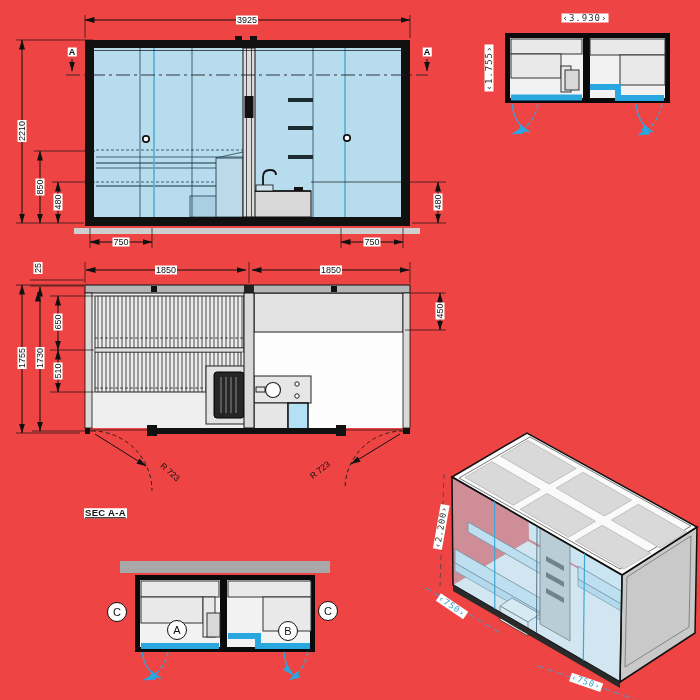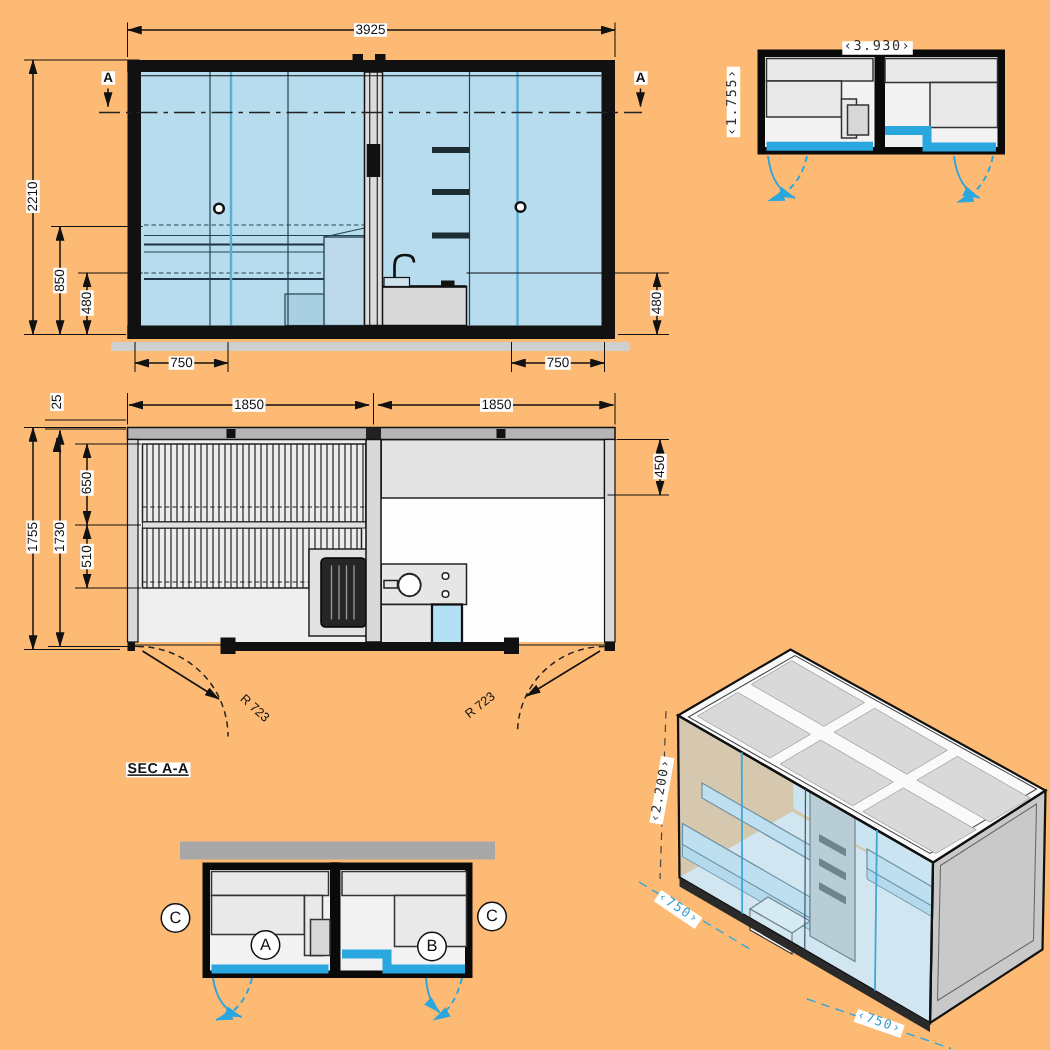--- a/index.html
+++ b/index.html
@@ -1,16 +1,16 @@
 <!DOCTYPE html>
 <html><head>
 <meta charset="utf-8">
 <style>
   html,body{margin:0;padding:0;background:#fff;}
-  #stage{position:relative;width:700px;height:700px;background:#fdba74;overflow:hidden;
+  #stage{position:relative;width:700px;height:700px;background:#ef4444;overflow:hidden;
          font-family:"Liberation Sans",sans-serif;}
   svg{position:absolute;left:0;top:0;}
   .lbl{position:absolute;font:9px "Liberation Sans",sans-serif;color:#111;white-space:nowrap;
        transform:translate(-50%,-50%);background:#fff;padding:0 1px;line-height:1;}
   .v{transform:translate(-50%,-50%) rotate(-90deg);}
   .mono{font-family:"DejaVu Sans Mono",monospace;font-size:9px;letter-spacing:1px;color:#2e2e2e;}
   .cy{color:#2f9fd0;}
   .sec{font-weight:bold;font-size:9.5px;transform:translate(0,-50%);letter-spacing:.3px;text-decoration:underline;}
   .circ{position:absolute;width:18px;height:18px;border:1.4px solid #111;border-radius:50%;
         background:#fff;text-align:center;line-height:18px;font-size:11px;color:#111;
@@ -270,21 +270,21 @@
 <div class="lbl v" style="left:38px;top:268px">25</div>
 <div class="lbl v" style="left:22px;top:358px">1755</div>
 <div class="lbl v" style="left:40px;top:358px">1730</div>
 <div class="lbl v" style="left:58px;top:322px">650</div>
 <div class="lbl v" style="left:58px;top:371px">510</div>
 <div class="lbl v" style="left:440px;top:311px">450</div>
 <div class="lbl" style="left:170px;top:472px;font-size:8.5px;transform:translate(-50%,-50%) rotate(42deg);background:transparent">R 723</div>
 <div class="lbl" style="left:320px;top:470px;font-size:8.5px;transform:translate(-50%,-50%) rotate(-38deg);background:transparent">R 723</div>
 <div class="lbl sec" style="left:84px;top:513px">SEC A-A</div>
 
-<div class="lbl mono" style="left:585px;top:32px">‹3.930›</div>
+<div class="lbl mono" style="left:585px;top:18px">‹3.930›</div>
 <div class="lbl mono" style="left:489px;top:68px;transform:translate(-50%,-50%) rotate(-90deg)">‹1.755›</div>
 
 <div class="circ" style="left:177px;top:630px">A</div>
 <div class="circ" style="left:288px;top:631px">B</div>
 <div class="circ" style="left:117px;top:612px">C</div>
 <div class="circ" style="left:328px;top:611px">C</div>
 
 <div class="lbl mono" style="left:441px;top:527px;font-size:8.5px;transform:translate(-50%,-50%) rotate(-80deg)">‹2.200›</div>
 <div class="lbl mono cy" style="left:452px;top:606px;font-size:8.5px;transform:translate(-50%,-50%) rotate(34deg)">‹750›</div>
 <div class="lbl mono cy" style="left:586px;top:682px;font-size:8.5px;transform:translate(-50%,-50%) rotate(19deg)">‹750›</div>

